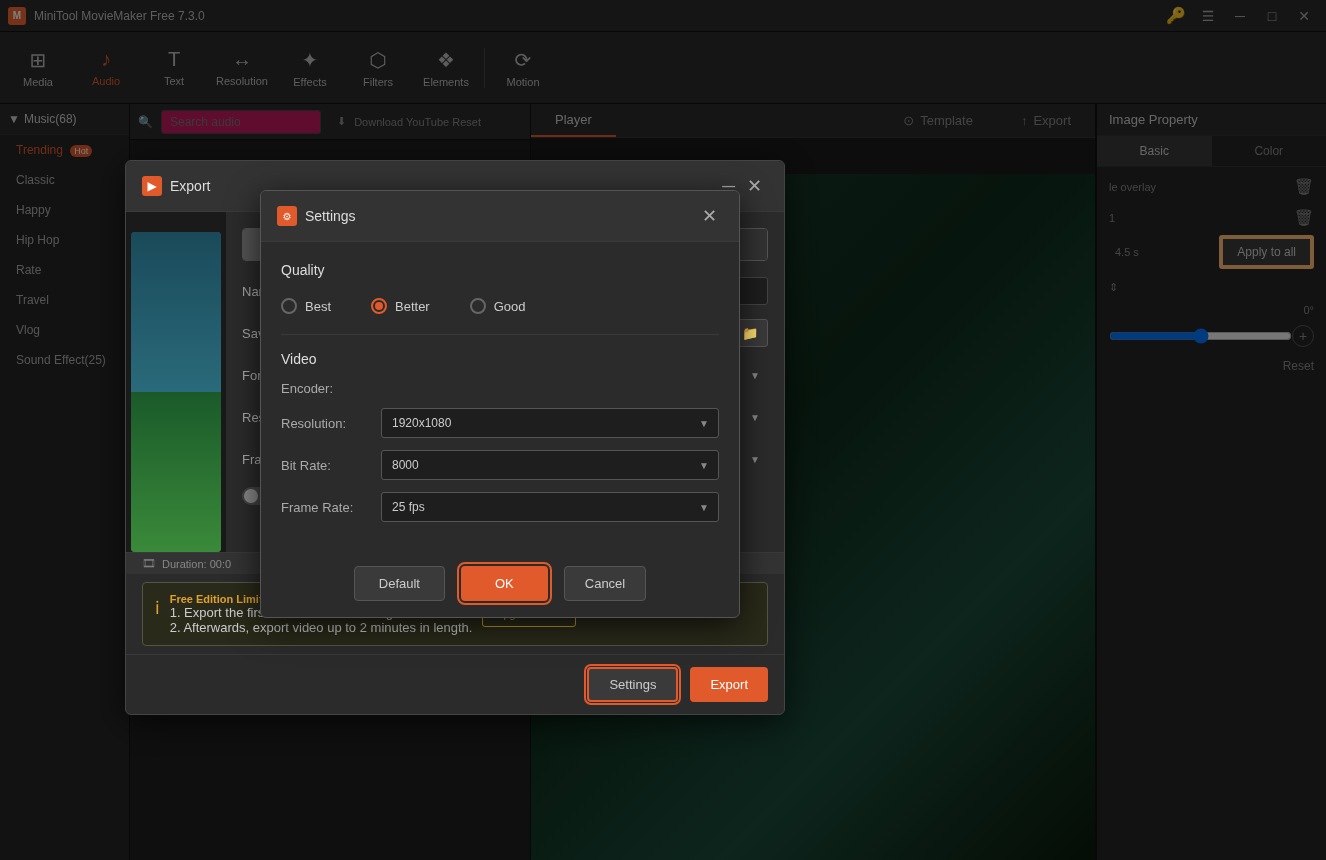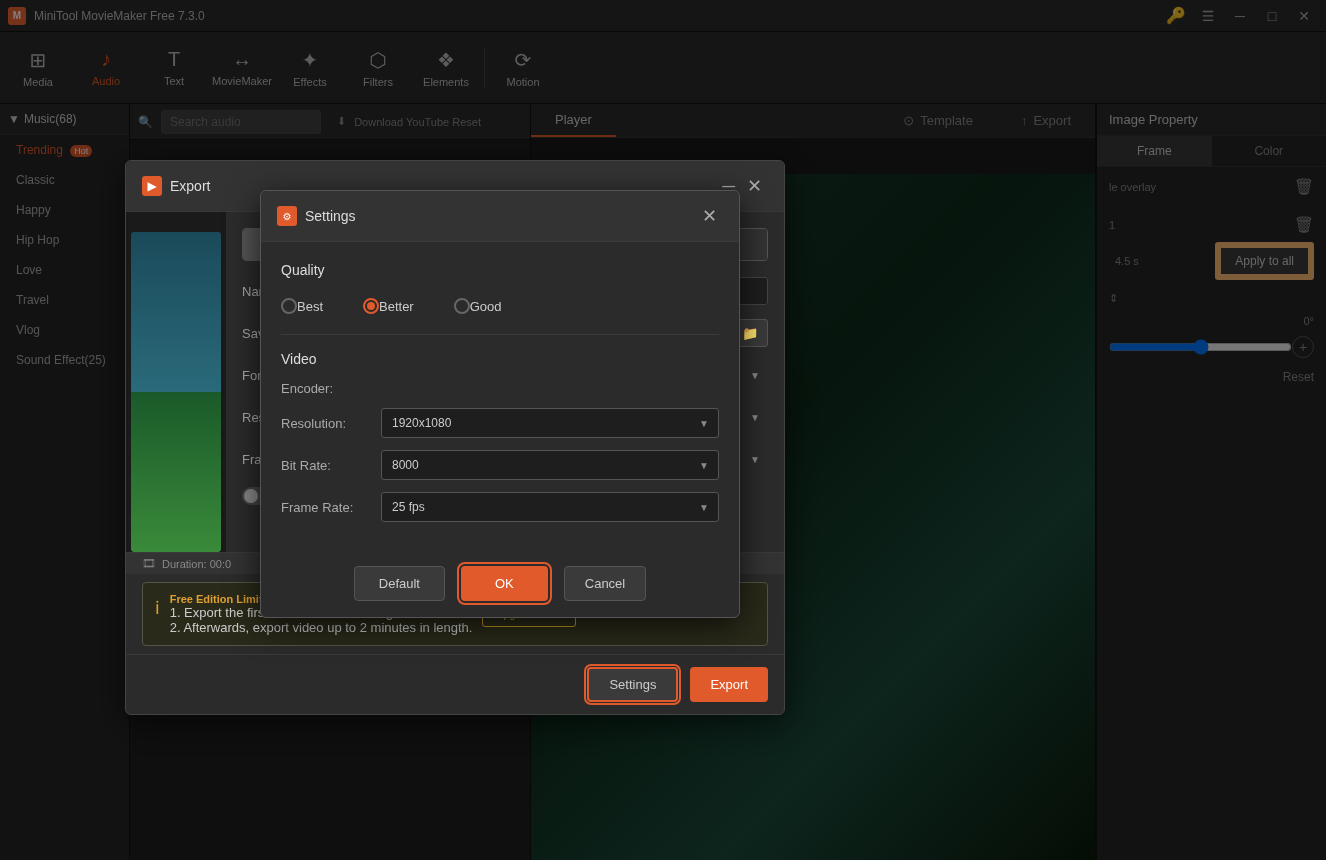--- a/index.html
+++ b/index.html
@@ -26,21 +26,21 @@
     
     .sidebar { width: 130px; background: #252525; border-right: 1px solid #111; overflow-y: auto; }
     .sidebar-header { display: flex; align-items: center; padding: 8px; background: #2b2b2b; border-bottom: 1px solid #333; font-size: 12px; cursor: pointer; }
     .sidebar-item { padding: 8px 16px; cursor: pointer; font-size: 12px; color: #aaa; border-radius: 2px; }
     .sidebar-item.active { color: #e05a2b; }
     .sidebar-badge { background: #e05a2b; color: white; font-size: 9px; padding: 1px 4px; border-radius: 8px; margin-left: 4px; }
 
     
     .content-area { flex: 1; display: flex; flex-direction: column; background: #1e1e1e; }
     .content-toolbar { background: #2b2b2b; height: 36px; display: flex; align-items: center; padding: 0 8px; gap: 8px; border-bottom: 1px solid #111; }
-    .search-input { background: #404040; border: 1px solid #444; color: #ccc; padding: 4px 8px; border-radius: 3px; font-size: 12px; width: 160px; }
+    .search-input { background: #be185d; border: 1px solid #444; color: #ccc; padding: 4px 8px; border-radius: 3px; font-size: 12px; width: 160px; }
     .content-body { flex: 1; background: #1e1e1e; position: relative; overflow: hidden; }
 
     
     .player-area { width: 540px; background: #1a1a1a; border-left: 1px solid #111; border-right: 1px solid #111; display: flex; flex-direction: column; }
     .player-tabs { display: flex; border-bottom: 1px solid #333; background: #2b2b2b; }
     .player-tab { padding: 8px 24px; font-size: 13px; cursor: pointer; color: #888; }
     .player-tab.active { color: #ccc; border-bottom: 2px solid #e05a2b; }
     .player-content { flex: 1; background: #111; display: flex; align-items: center; justify-content: center; }
 
     
@@ -90,39 +90,39 @@
 
     
     .settings-dialog { position: fixed; top: 190px; left: 260px; width: 480px; background: #2b2b2b; border: 1px solid #555; border-radius: 6px; box-shadow: 0 8px 32px rgba(0,0,0,0.7); z-index: 300; }
     .settings-header { display: flex; align-items: center; padding: 12px 16px; border-bottom: 1px solid #3a3a3a; background: #333; border-radius: 6px 6px 0 0; }
     .settings-icon { width: 20px; height: 20px; background: #e05a2b; border-radius: 3px; display: flex; align-items: center; justify-content: center; color: white; font-size: 10px; margin-right: 8px; }
     .settings-title { font-size: 14px; color: #ddd; font-weight: 500; flex: 1; }
     .settings-close { background: none; border: none; color: #aaa; cursor: pointer; font-size: 18px; padding: 2px 6px; }
     .settings-body { padding: 20px; }
     .settings-section { font-size: 14px; color: #ddd; font-weight: 500; margin-bottom: 20px; }
     .quality-row { display: flex; gap: 40px; margin-bottom: 20px; align-items: center; }
-    .radio-opt { display: flex; align-items: center; gap: 0; cursor: pointer; font-size: 13px; color: #ccc; }
+    .radio-opt { display: flex; align-items: center; gap: 8px; cursor: pointer; font-size: 13px; color: #ccc; }
     .radio-outer { width: 16px; height: 16px; border: 2px solid #666; border-radius: 50%; display: flex; align-items: center; justify-content: center; flex-shrink: 0; }
     .radio-outer.checked { border-color: #e05a2b; }
     .radio-inner { width: 8px; height: 8px; background: #e05a2b; border-radius: 50%; }
     .settings-divider { height: 1px; background: #3a3a3a; margin: 4px 0 16px; }
     .settings-video-title { font-size: 14px; color: #ddd; margin-bottom: 14px; }
     .settings-form-row { display: flex; align-items: center; margin-bottom: 12px; }
     .settings-label { width: 100px; font-size: 13px; color: #aaa; }
     .settings-select-wrap { flex: 1; position: relative; }
     .settings-select-wrap::after { content: '▼'; position: absolute; right: 10px; top: 50%; transform: translateY(-50%); color: #888; font-size: 10px; pointer-events: none; }
     .settings-select { width: 100%; background: #1e1e1e; border: 1px solid #555; color: #ccc; padding: 7px 30px 7px 10px; border-radius: 3px; font-size: 12px; appearance: none; cursor: pointer; }
     .settings-footer { display: flex; justify-content: center; gap: 16px; padding: 12px 20px 16px; }
     .btn-default { background: #3a3a3a; border: 1px solid #555; color: #ccc; padding: 8px 24px; border-radius: 4px; cursor: pointer; font-size: 13px; }
     .btn-ok { background: #e05a2b; border: 2px solid #e05a2b; color: white; padding: 8px 32px; border-radius: 4px; cursor: pointer; font-size: 13px; }
     .btn-cancel { background: #3a3a3a; border: 1px solid #555; color: #ccc; padding: 8px 20px; border-radius: 4px; cursor: pointer; font-size: 13px; }
 
     
     .prop-section { padding: 10px 12px; }
-    .apply-btn { background: #3a3a3a; border: 6px solid #fdba74; color: #ccc; padding: 6px 14px; border-radius: 3px; cursor: pointer; font-size: 12px; }
+    .apply-btn { background: #3a3a3a; border: 4px solid #fdba74; color: #ccc; padding: 6px 14px; border-radius: 3px; cursor: pointer; font-size: 12px; }
     .delete-btn { background: none; border: none; color: #888; cursor: pointer; font-size: 16px; }
     .slider-row { display: flex; align-items: center; gap: 8px; }
     .prop-slider { flex: 1; }
     .plus-btn { width: 22px; height: 22px; background: none; border: 1px solid #555; color: #888; border-radius: 50%; cursor: pointer; display: flex; align-items: center; justify-content: center; font-size: 14px; }
     .reset-btn { background: none; border: none; color: #888; cursor: pointer; font-size: 12px; text-align: right; width: 100%; padding: 4px 0; }
   </style>
 </head>
 <body>
 
 <div class="titlebar">
@@ -145,21 +145,21 @@
   <div class="toolbar-item active">
     <span class="toolbar-icon">♪</span>
     <span>Audio</span>
   </div>
   <div class="toolbar-item">
     <span class="toolbar-icon">T</span>
     <span>Text</span>
   </div>
   <div class="toolbar-item">
     <span class="toolbar-icon">↔</span>
-    <span>MovieMaker</span>
+    <span>Resolution</span>
   </div>
   <div class="toolbar-item">
     <span class="toolbar-icon">✦</span>
     <span>Effects</span>
   </div>
   <div class="toolbar-item">
     <span class="toolbar-icon">⬡</span>
     <span>Filters</span>
   </div>
   <div class="toolbar-item">
@@ -187,21 +187,21 @@
     <div class="sidebar-item">
       <span>Classic</span>
     </div>
     <div class="sidebar-item">
       <span>Happy</span>
     </div>
     <div class="sidebar-item">
       <span>Hip Hop</span>
     </div>
     <div class="sidebar-item">
-      <span>Love</span>
+      <span>Rate</span>
     </div>
     <div class="sidebar-item">
       <span>Travel</span>
     </div>
     <div class="sidebar-item">
       <span>Vlog</span>
     </div>
     <div class="sidebar-item">
       <span>Sound Effect(25)</span>
     </div>
@@ -236,28 +236,28 @@
       <div style="width:100%;height:100%;background:linear-gradient(135deg,#1a3a2a 0%,#0d2a1a 40%,#1a4a3a 70%,#0a1a0a 100%);"></div>
     </div>
   </div>
 
   <div class="right-panel">
     <div class="right-panel-header">
       <span>Image Property</span>
     </div>
     <div class="right-panel-tabs">
       <div class="right-tab active">
-        <span>Frame</span>
+        <span>Basic</span>
       </div>
       <div class="right-tab">
         <span>Color</span>
       </div>
     </div>
     <div class="prop-section">
-      <div style="display:flex;align-items:center;justify-content:space-between;margin-bottom:19px;">
+      <div style="display:flex;align-items:center;justify-content:space-between;margin-bottom:12px;">
         <span style="font-size:11px;color:#888;">le overlay</span>
         <button class="delete-btn">🗑</button>
       </div>
       <div style="display:flex;align-items:center;justify-content:space-between;margin-bottom:8px;">
         <span style="font-size:11px;color:#888;">1</span>
         <button class="delete-btn">🗑</button>
       </div>
       <div style="display:flex;align-items:center;justify-content:space-between;margin-bottom:12px;">
         <span style="font-size:11px;color:#888;margin-left:6px;">4.5 s</span>
         <button class="apply-btn">Apply to all</button>

